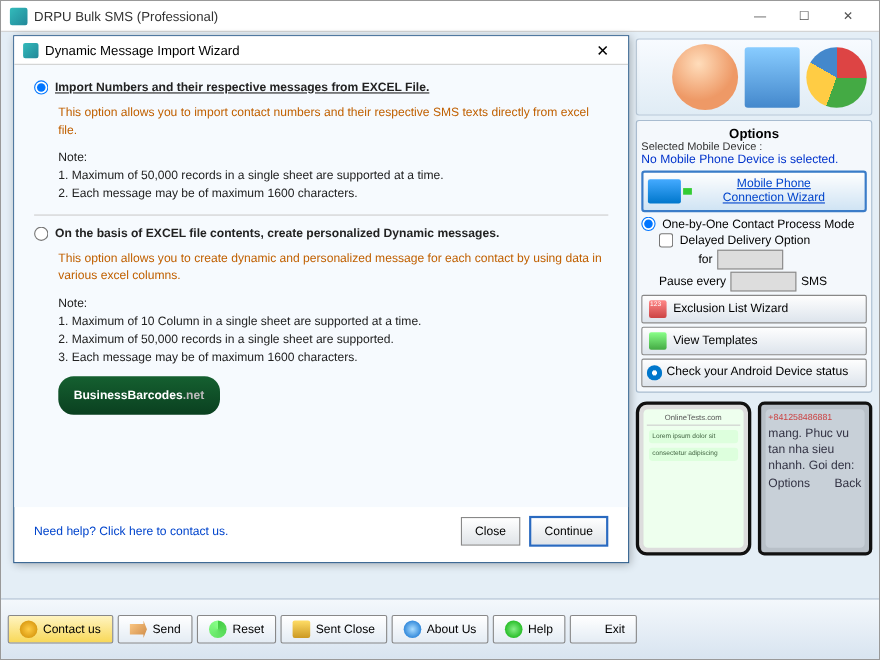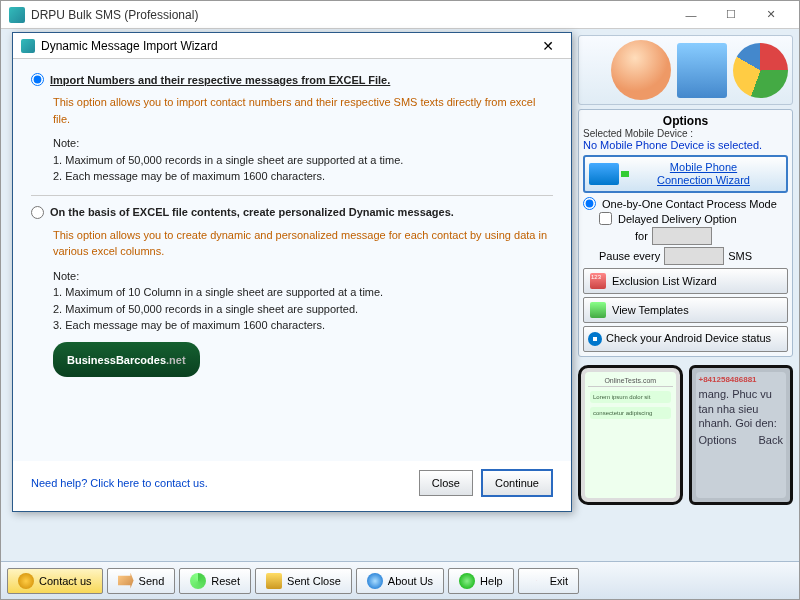--- a/index.html
+++ b/index.html
@@ -36,24 +36,24 @@
 .side-btn { width: 100%; border: 1px solid #888; background: linear-gradient(#fefefe,#dde4ec); padding: 4px 6px; display: flex; align-items: center; gap: 6px; cursor: pointer; margin: 3px 0; border-radius: 2px; }
 .side-btn .sicon { width: 16px; height: 16px; }
 .android-btn { width: 100%; border: 1px solid #888; background: linear-gradient(#fefefe,#dde4ec); padding: 5px 4px; display: flex; align-items: flex-start; gap: 4px; cursor: pointer; border-radius: 2px; font-size: 11px; }
 .gear { width: 14px; height: 14px; background: radial-gradient(circle,#fff 30%,#07c 35%); border-radius: 50%; border: 2px dotted #07c; }
 
 .phone-previews { display: flex; gap: 6px; margin-top: 4px; }
 .phone { flex: 1; height: 140px; border: 3px solid #111; border-radius: 10px; background: #ddd; padding: 4px; font-size: 7px; color: #555; overflow: hidden; }
 .phone.old { border-radius: 6px; background: #b8c0c8; color: #334; font-size: 8px; }
 .phone .screen { background: #efe; height: 100%; border-radius: 4px; padding: 3px; }
 .phone.old .screen { background: #c8d0d8; }
-.phone .num { color: #c44; font-weight: bold; font-size: 8px; }
+.phone .num { color: #c44; font-weight: normal; font-size: 8px; }
 .phone .opts { display: flex; justify-content: space-between; margin-top: 4px; font-size: 9px; }
 
-.bottom-toolbar { height: 38px; background: linear-gradient(#f4f8fc,#d8e4f0); border-top: 1px solid #a8bcd0; display: flex; align-items: center; padding: 0 6px; gap: 4px; }
+.bottom-toolbar { height: 55px; background: linear-gradient(#f4f8fc,#d8e4f0); border-top: 1px solid #a8bcd0; display: flex; align-items: center; padding: 0 6px; gap: 4px; }
 .tbtn { border: 1px solid #888; background: linear-gradient(#fff,#e4ecf4); padding: 4px 10px; display: flex; align-items: center; gap: 5px; cursor: pointer; border-radius: 2px; font-size: 11px; }
 .tbtn.contact { background: linear-gradient(#fff4c0,#f8d858); }
 .tbtn .ti { width: 16px; height: 16px; }
 .ti-contact { background: radial-gradient(circle,#fc4,#c80); border-radius: 50%; }
 .ti-send { background: linear-gradient(135deg,#fc8,#c84); clip-path: polygon(0 20%,80% 20%,80% 0,100% 50%,80% 100%,80% 80%,0 80%); }
 .ti-reset { background: conic-gradient(#4c4,#8f8); border-radius: 50%; }
 .ti-folder { background: linear-gradient(#fd6,#c92); border-radius: 2px; }
 .ti-info { background: radial-gradient(circle,#adf,#06c); border-radius: 50%; }
 .ti-help { background: radial-gradient(circle,#8e8,#0a0); border-radius: 50%; }
 .ti-exit { background: #c33; clip-path: polygon(20% 20%,80% 80%,50% 50%,80% 20%,20% 80%,50% 50%); }

